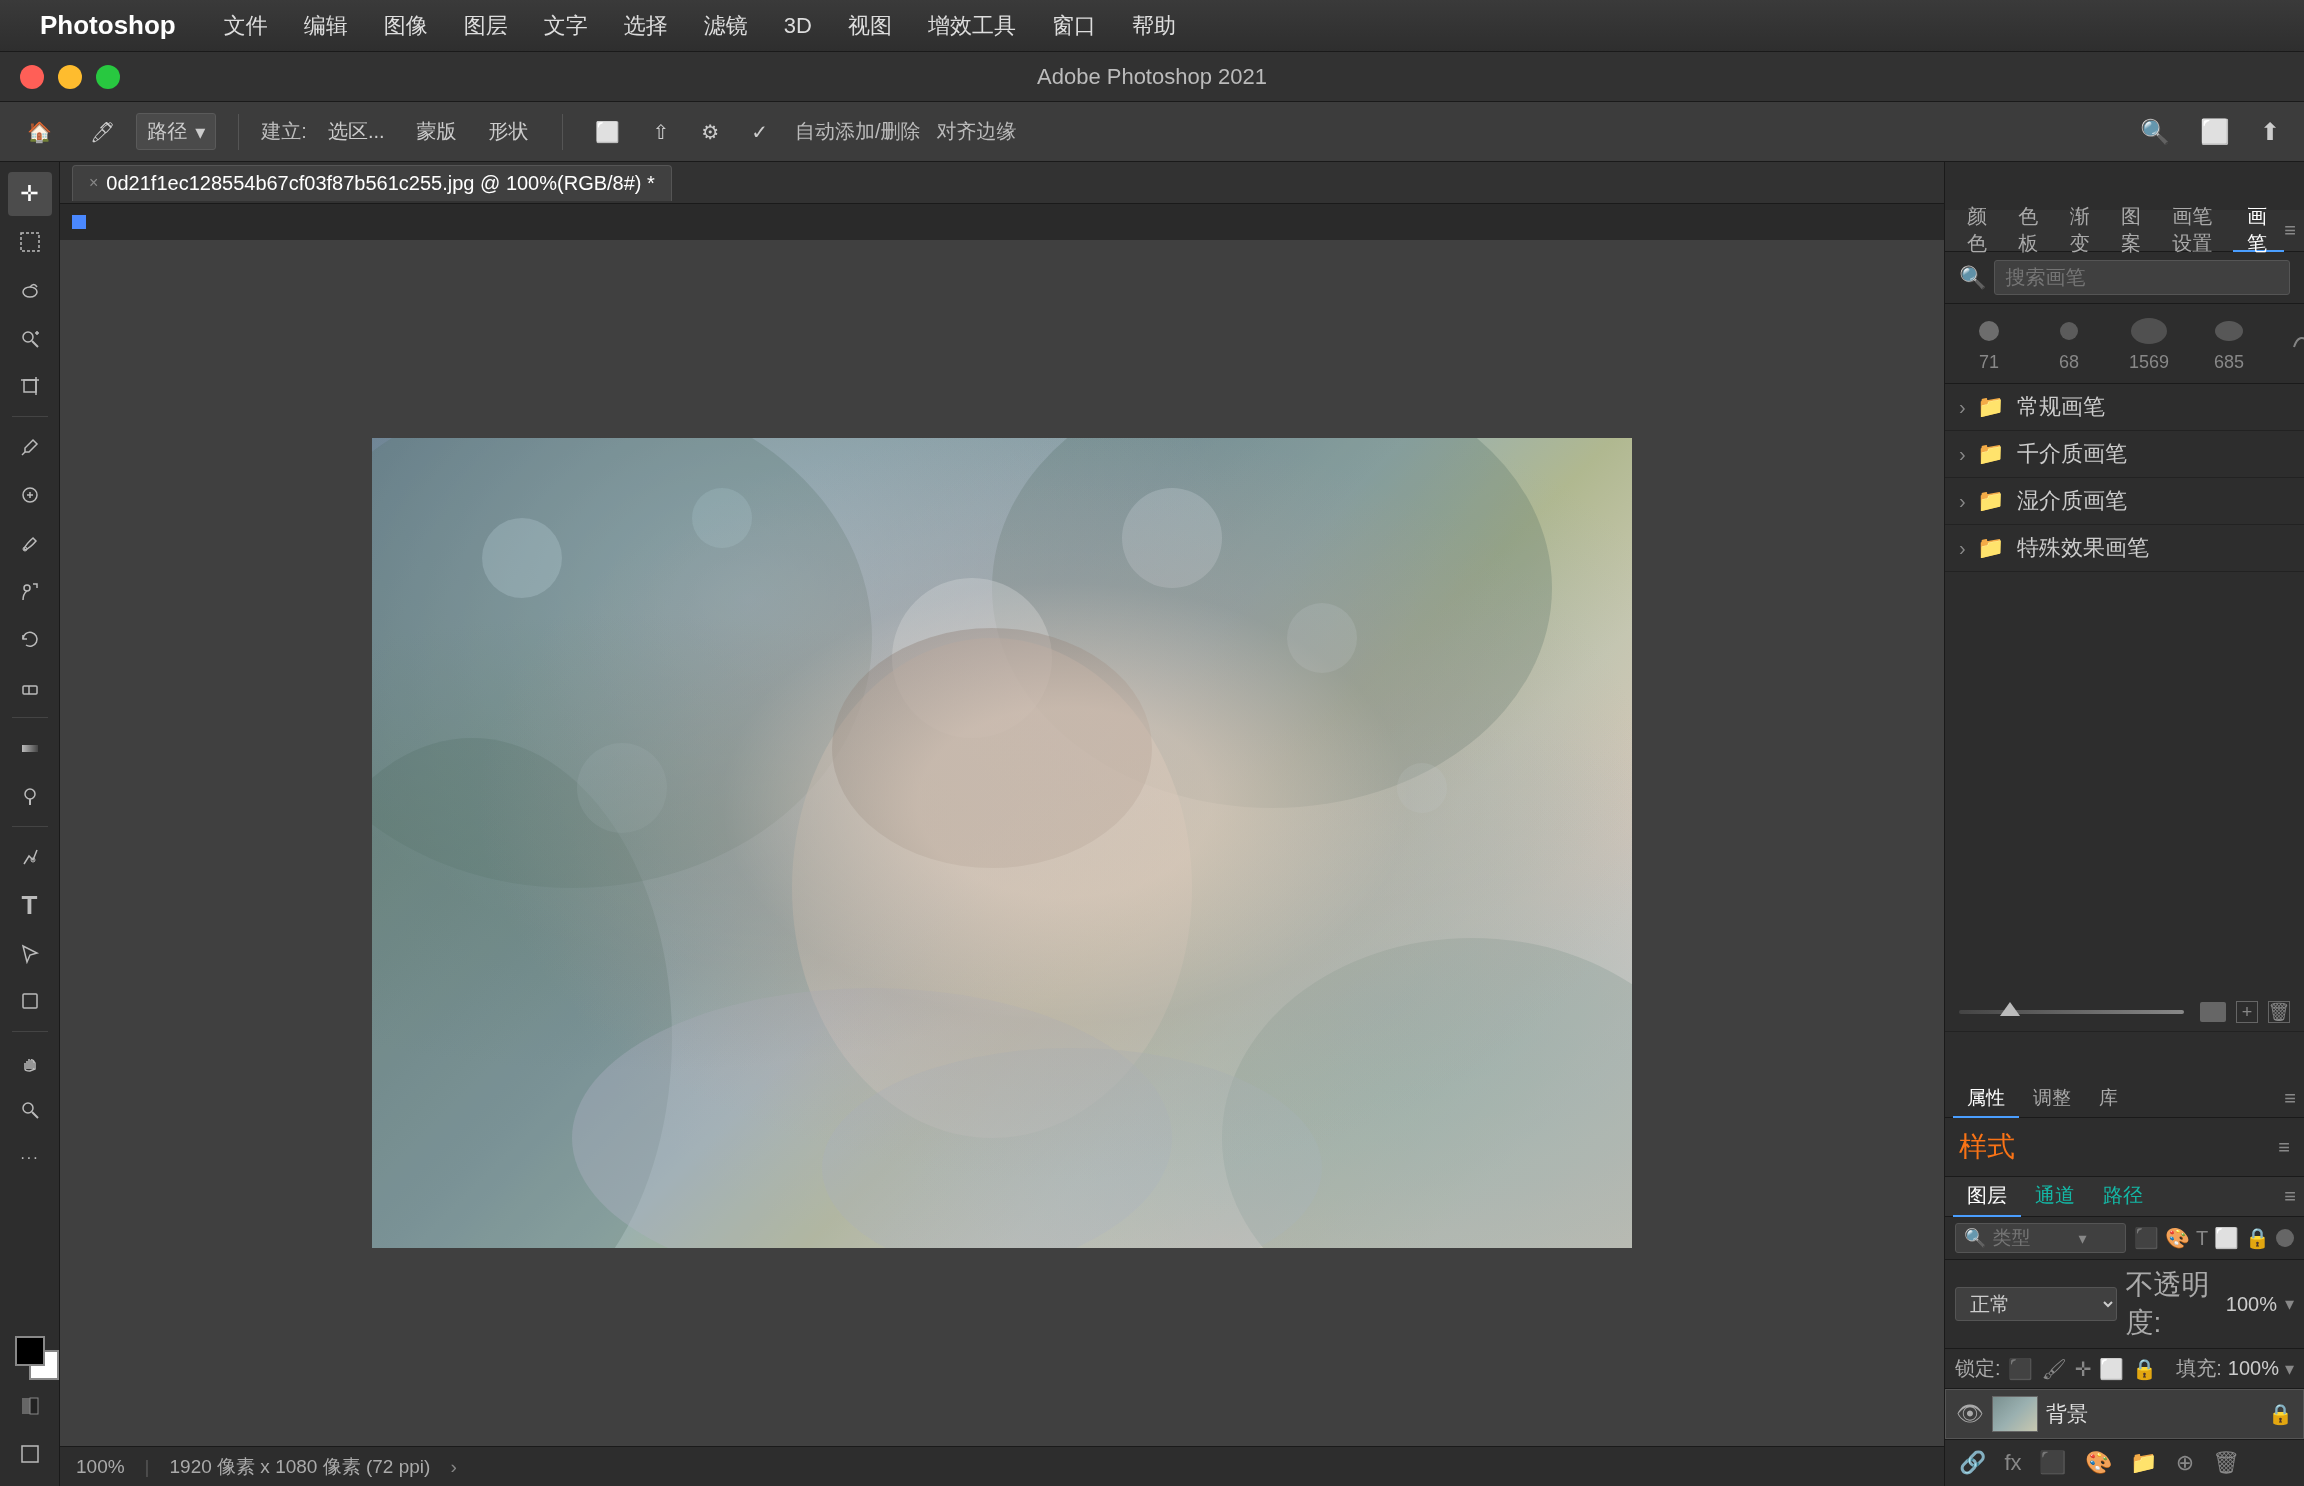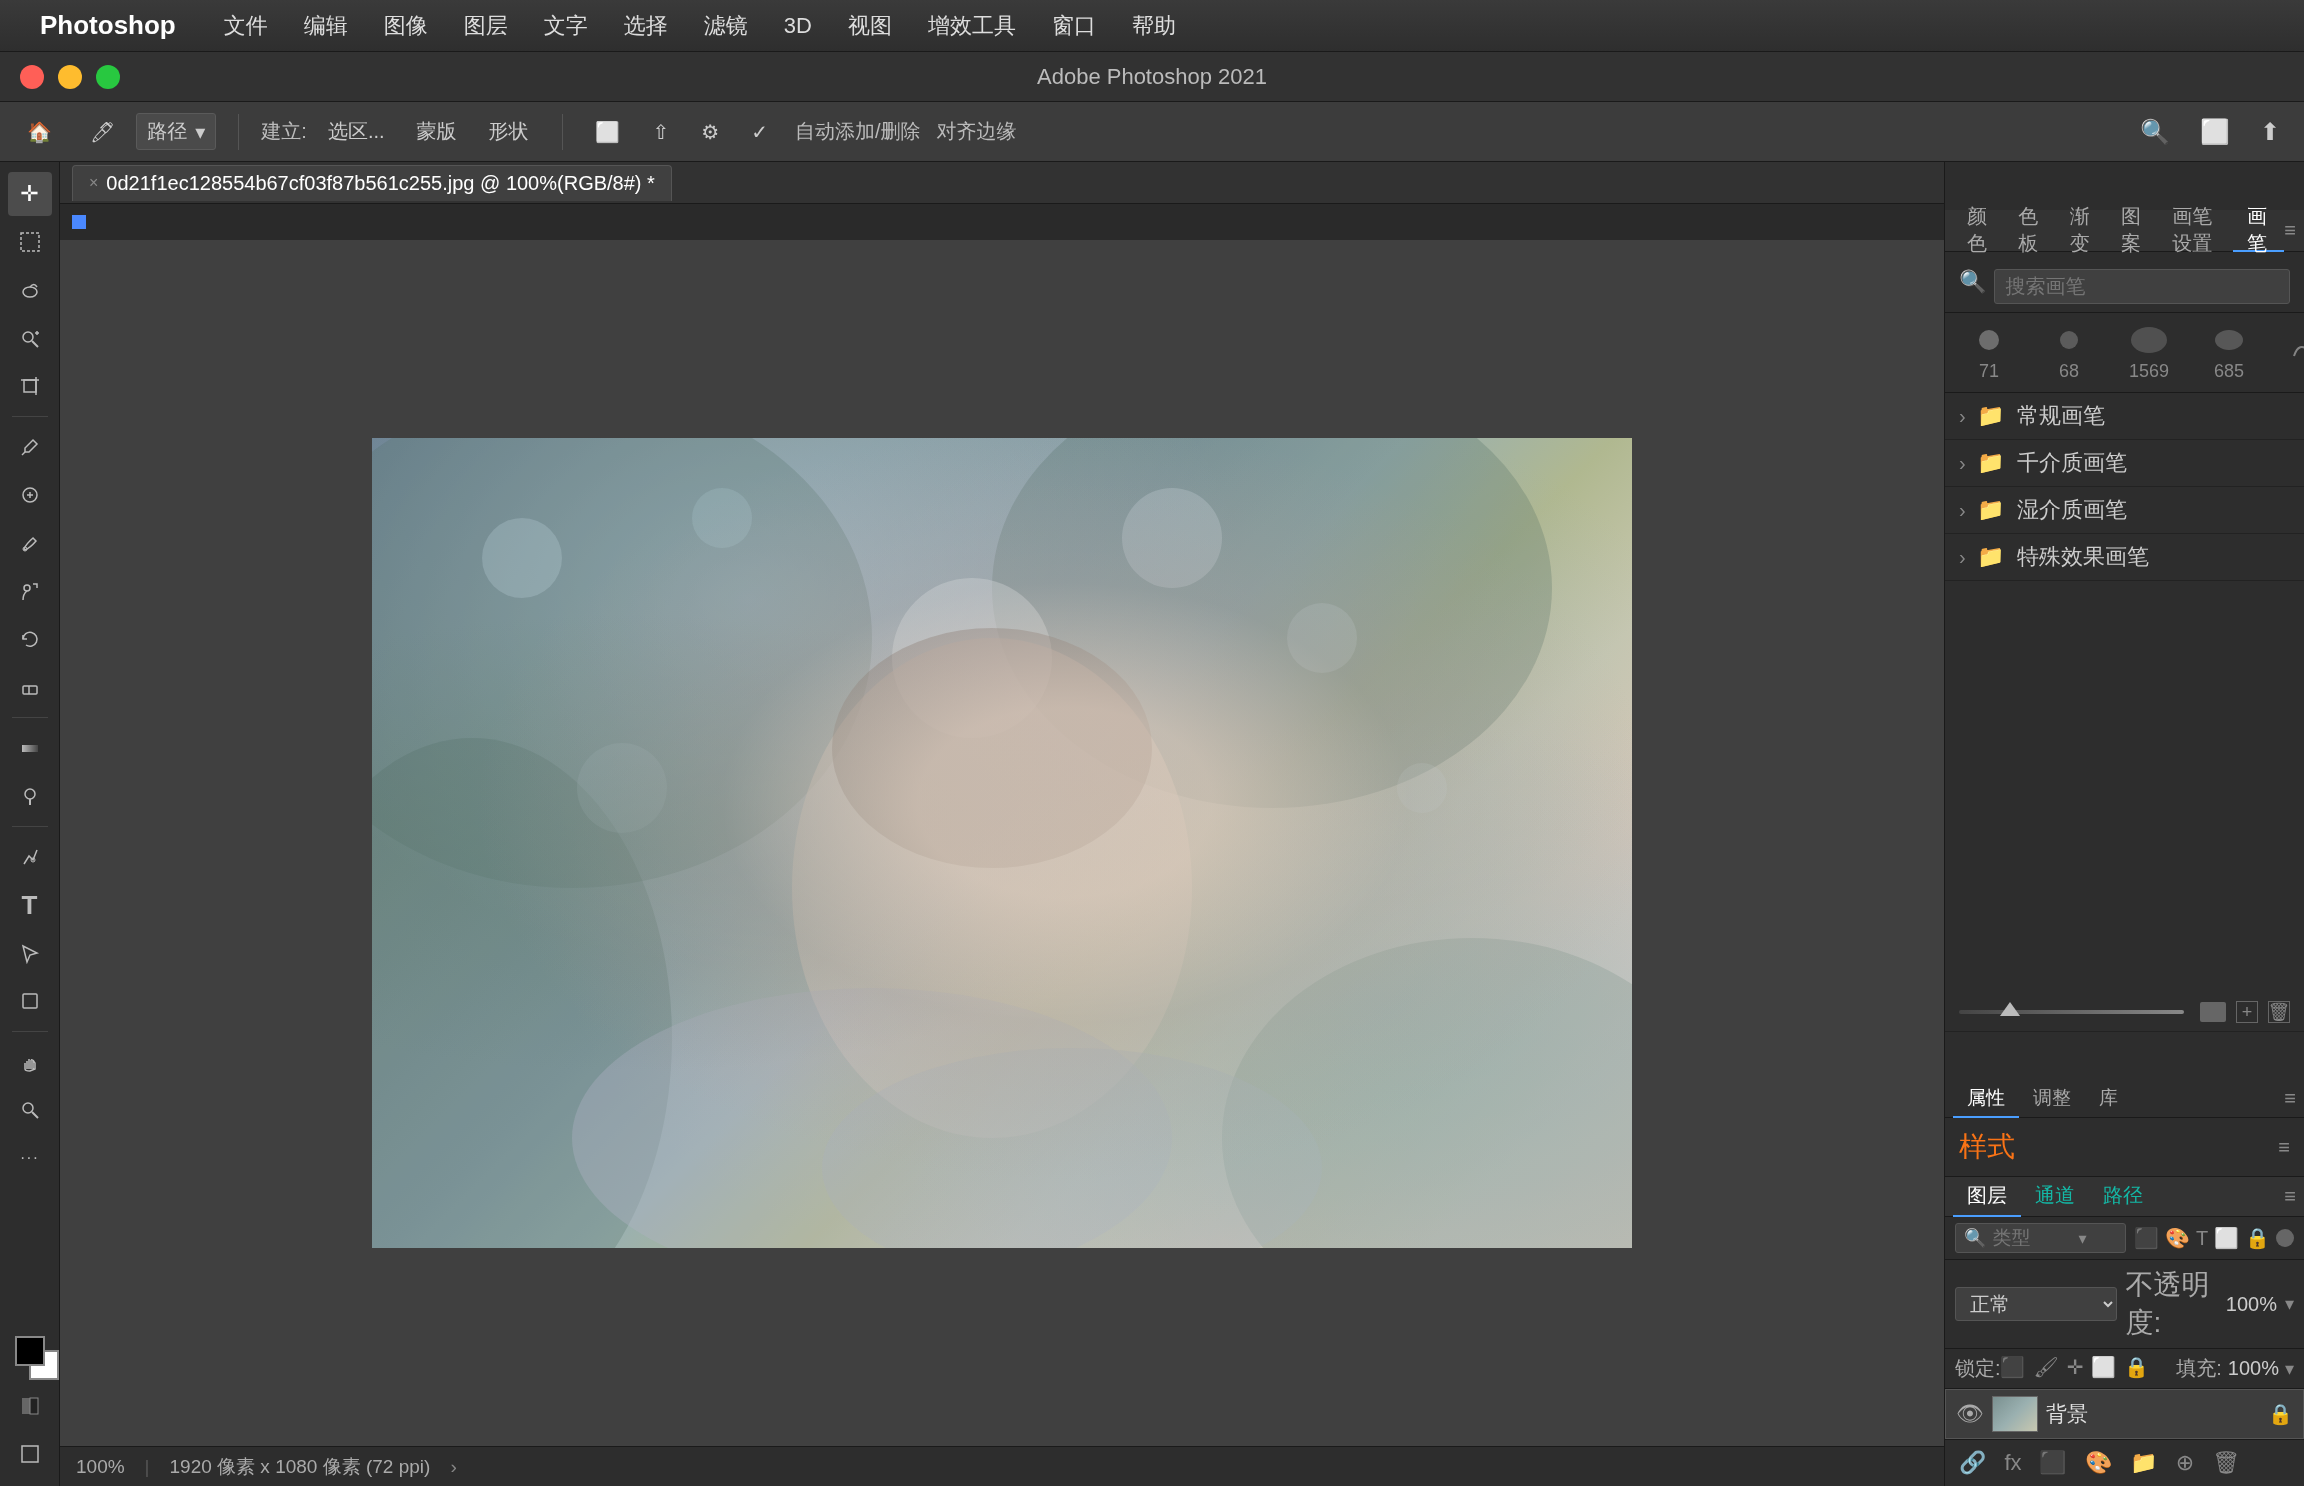--- a/index.html
+++ b/index.html
@@ -166,21 +166,21 @@
     .brush-edit-icon { color: #aaa; font-size: 22px; cursor: pointer; }
 
     
     .brush-search-row {
       display: flex; align-items: center; padding: 8px 14px;
       border-bottom: 1px solid #1a1a1a; flex-shrink: 0; gap: 8px;
     }
     .brush-search-icon { color: #888; font-size: 22px; }
     .brush-search-input {
       flex: 1; background: #404040; border: 1px solid #555; color: #ccc;
-      font-size: 20px; padding: 5px 10px; border-radius: 3px; outline: none; margin-top: 9px;
+      font-size: 20px; padding: 5px 10px; border-radius: 3px; outline: none;
     }
 
     
     .brush-presets-row {
       display: flex; align-items: center; padding: 10px 14px;
       border-bottom: 1px solid #1a1a1a; flex-shrink: 0; gap: 20px;
       overflow-x: auto;
     }
     .brush-preset {
       display: flex; flex-direction: column; align-items: center; gap: 4px;
@@ -247,21 +247,21 @@
     .blend-select {
       background: #404040; border: 1px solid #555; color: #ccc;
       font-size: 20px; padding: 4px 10px; border-radius: 3px; flex: 1;
     }
     .opacity-row { display: flex; align-items: center; gap: 8px; flex: 1.2; }
     .opacity-label { font-size: 28px; color: #aaa; }
     .opacity-value { font-size: 20px; color: #ccc; }
     .opacity-arrow { color: #888; font-size: 18px; }
 
     .lock-row {
-      display: flex; padding: 6px 10px; 
+      display: flex; align-items: center; padding: 6px 10px; gap: 8px;
       border-bottom: 1px solid #1a1a1a; flex-shrink: 0;
     }
     .lock-label { font-size: 20px; color: #aaa; }
     .lock-icons { display: flex; gap: 8px; }
     .lock-icon { color: #888; font-size: 20px; cursor: pointer; }
     .fill-row { display: flex; align-items: center; gap: 6px; margin-left: auto; }
     .fill-label { font-size: 20px; color: #aaa; }
     .fill-value { font-size: 20px; color: #ccc; }
     .fill-arrow { font-size: 18px; color: #888; }
 

